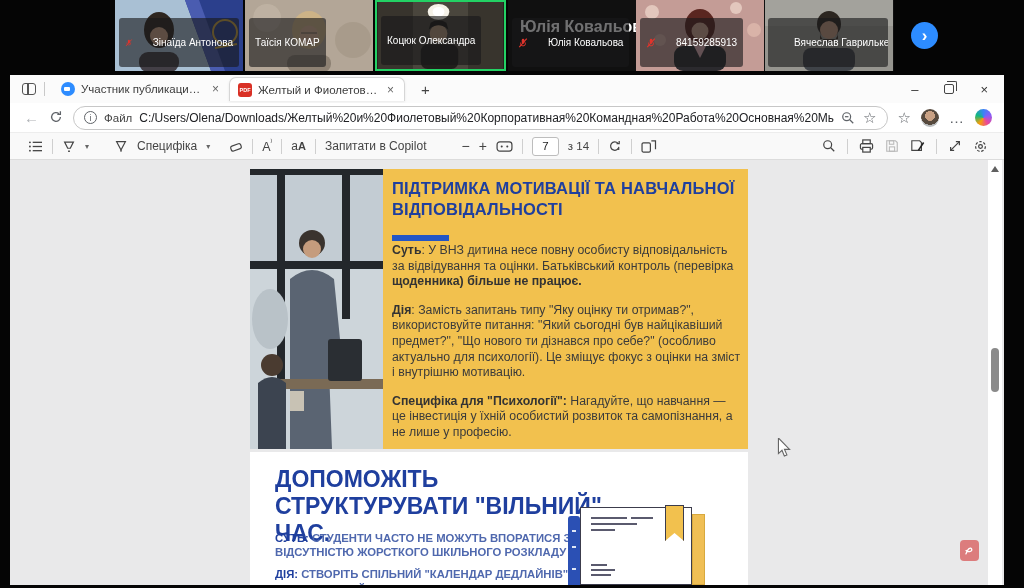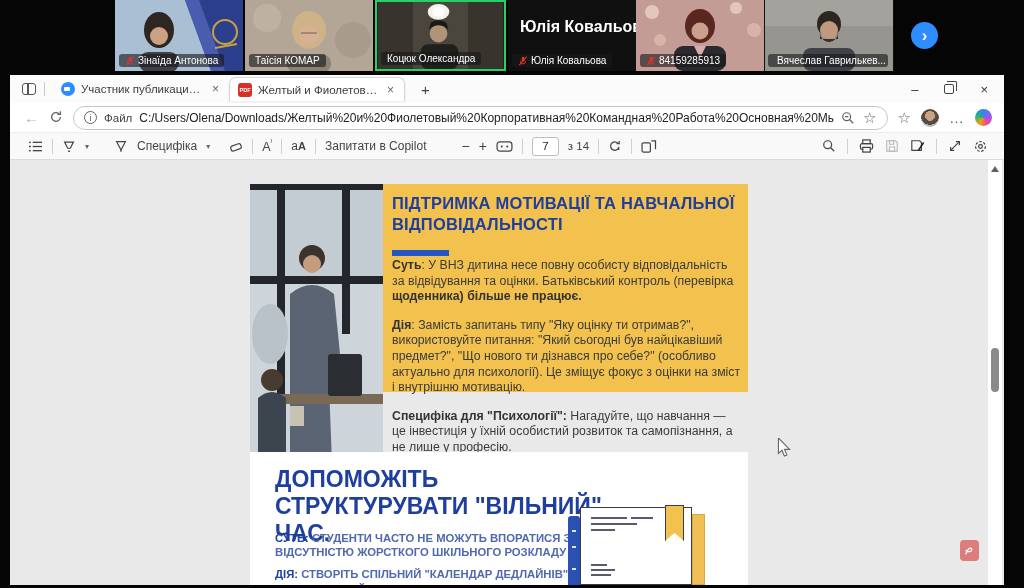--- a/index.html
+++ b/index.html
@@ -5,23 +5,23 @@
   * { margin:0; padding:0; box-sizing:border-box; }
   html,body { width:1024px; height:588px; background:#000; overflow:hidden;
     font-family:"Liberation Sans", sans-serif; }
   .screen { position:relative; width:1024px; height:588px; background:#050505; }
 
   
   .zoom-strip { position:absolute; left:0; top:0; width:1024px; height:72px; }
   .vtile { position:absolute; top:0; height:71px; width:128px; background:#111; overflow:hidden; }
   .vtile svg { display:block; width:100%; height:100%; }
   .vtile.active { border:2px solid #23d164; }
-  .vlabel { position:absolute; left:4px; bottom:4px; display:flex; align-items:center; gap:3px;
+  .vlabel { position:absolute; left:4px; bottom:4px; display:flex; align-items:center; gap:20px;
     background:rgba(24,24,26,.62); color:#fff; font-size:10px; line-height:13px;
-    padding:0 6px; border-radius:3px; white-space:nowrap; max-width:120px; overflow:hidden; }
+    padding:18px 6px; border-radius:3px; white-space:nowrap; max-width:120px; overflow:hidden; }
   .bigname { position:absolute; left:12px; top:18px; color:#fff; font-size:16px; font-weight:bold; white-space:nowrap; }
   .next-btn { position:absolute; left:911px; top:22px; width:27px; height:27px; border-radius:50%;
     background:#2D8CFF; color:#fff; display:flex; align-items:center; justify-content:center;
     font-size:17px; font-weight:bold; line-height:1; }
 
   
   .browser { position:absolute; left:10px; top:75px; width:994px; height:510px; background:#fff; }
   .tabbar { position:absolute; left:0; top:0; width:100%; height:28px; background:#fbfbfb;
     display:flex; align-items:center; padding-left:12px; }
   .ws-icon { width:14px; height:12px; border:1.5px solid #555; border-radius:3px; position:relative; }
@@ -66,21 +66,21 @@
   .pb-sep { width:1px; height:15px; background:#cfcfcf; }
   .pb-ic svg { display:block; }
   .chev { font-size:8px; color:#666; }
   .page-box { width:27px; height:19px; background:#fff; border:1px solid #bdbdbd; border-radius:3px;
     font-size:11.5px; color:#222; display:flex; align-items:center; justify-content:center; }
   .pb-right { margin-left:auto; display:flex; align-items:center; gap:11px; }
   .dis { opacity:.35; }
 
   
   .content { position:absolute; left:0; top:85px; width:100%; height:425px; background:#e9e9ea; overflow:hidden; }
-  .page7 { position:absolute; left:240px; top:24px; width:498px; height:208px; background:#F2C14E; }
+  .page7 { position:absolute; left:240px; top:9px; width:498px; height:280px; background:#F2C14E; }
   .photo { position:absolute; left:0; top:0; width:133px; height:280px; }
   .s-title { position:absolute; left:142px; top:9px; width:344px; font-size:16.5px; line-height:1.3;
     font-weight:bold; color:#1F3F9E; letter-spacing:.2px; }
   .s-rule { position:absolute; left:142px; top:66px; width:57px; height:6px; background:#2356C6; }
   .s-body { position:absolute; left:142px; top:74px; width:350px; font-size:12.3px; line-height:15.6px; color:#3b3b3b; }
   .s-body p { margin-bottom:13px; }
   .s-body b { color:#333;text-align:center; }
   .page8 { position:absolute; left:240px; top:292px; width:498px; height:133px; background:#fff; overflow:hidden; }
   .s2-title { position:absolute; left:25px; top:14px; width:335px; font-size:23px; line-height:1.18;
     font-weight:bold; color:#1F3F9E; }

